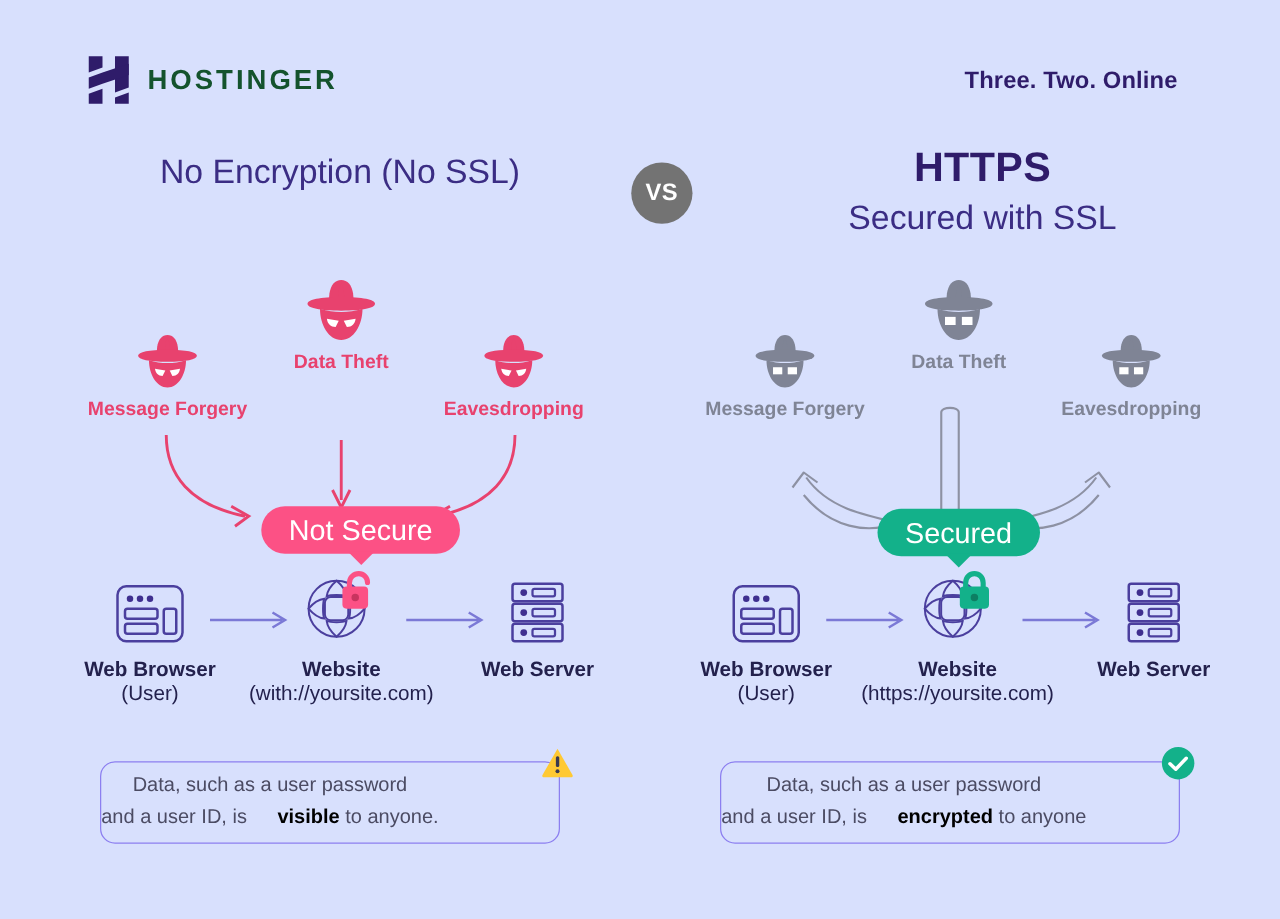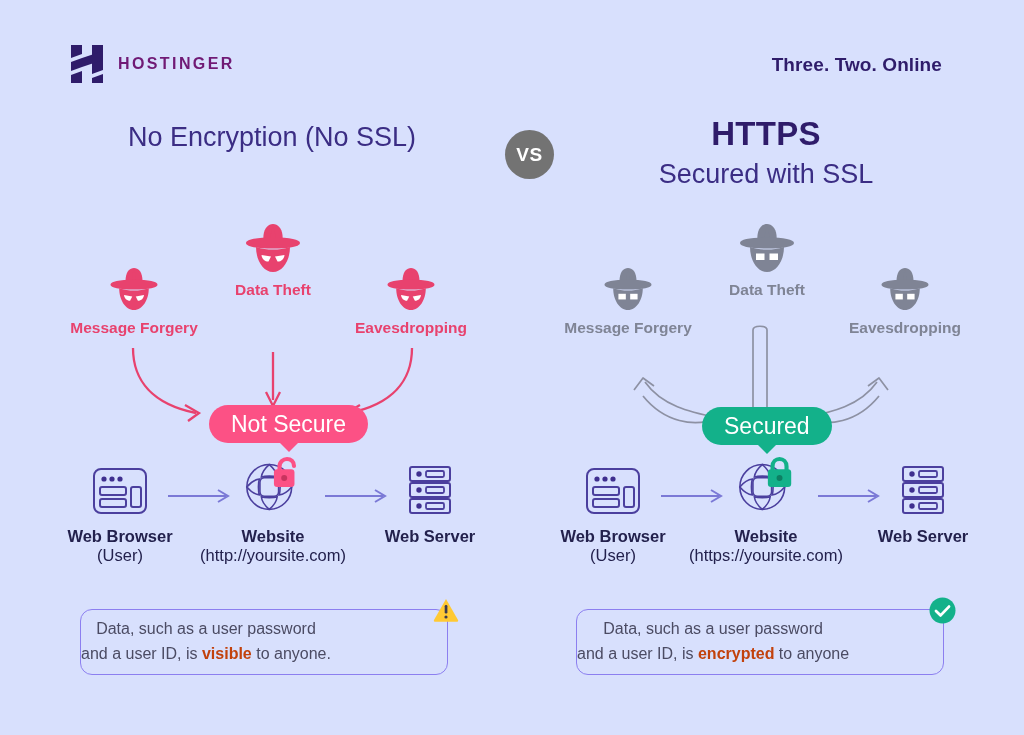--- a/index.html
+++ b/index.html
@@ -9,27 +9,27 @@
     font-family:"Liberation Sans", sans-serif;
     overflow:hidden;
     position:relative;
     color:#2f1c6a;
   }
   .canvas{position:absolute;inset:0;}
 
   
   .brand{position:absolute;left:70px;top:44px;display:flex;align-items:center;gap:14px;}
   .brand-mark{width:34px;height:40px;display:block;}
-  .brand-name{font-size:16px;font-weight:bold;letter-spacing:2.4px;color:#701a75;}
+  .brand-name{font-size:22px;font-weight:bold;letter-spacing:2.4px;color:#14532d;}
   .tagline{position:absolute;right:82px;top:54px;font-size:19px;font-weight:bold;color:#2f1c6a;letter-spacing:.1px;}
 
   
   .col-title{position:absolute;text-align:center;width:420px;}
   .col-title.left{left:62px;top:116px;}
-  .col-title.right{left:556px;top:116px;}
+  .col-title.right{left:576px;top:116px;}
   .col-title .t1{font-size:33px;font-weight:bold;color:#2f1c6a;line-height:1.12;letter-spacing:.3px;}
   .col-title .t2{font-size:27px;font-weight:normal;color:#3b2d84;line-height:1.3;margin-top:4px;}
 
   .vs{position:absolute;left:505px;top:130px;width:49px;height:49px;border-radius:50%;
       background:#737373;color:#fff;font-size:19px;font-weight:bold;
       display:flex;align-items:center;justify-content:center;letter-spacing:.5px;}
 
   
   .threat{position:absolute;text-align:center;}
   .threat .hat{display:block;margin:0 auto;}
@@ -68,21 +68,21 @@
   .n-browser-r{left:523px;top:457px;}
   .n-site-r{left:676px;top:457px;}
   .n-server-r{left:833px;top:457px;}
 
   .flowarrow{position:absolute;}
 
   
   .note{position:absolute;width:366px;height:64px;border:1.6px solid #8c7ff0;border-radius:12px;
         display:flex;align-items:center;justify-content:flex-start;text-align:center;
         font-size:16px;color:#4b4b63;line-height:1.55;}
-  .note b{font-weight:bold;color:#c2410c;}
+  .note b{font-weight:bold;color:#000000;margin-left:20px;}
   .note-left{left:80px;top:609px;}
   .note-right{left:576px;top:609px;}
   .badge-warn{position:absolute;right:-12px;top:-12px;width:26px;height:24px;}
   .badge-ok{position:absolute;right:-13px;top:-13px;width:27px;height:27px;}
   svg{display:block;overflow:visible;}
 </style>
 </head>
 <body>
 
 <div class="canvas">
@@ -247,21 +247,21 @@
           <path d="M50 26 C45 20 41 18 36.5 17.5 C38 21 38 31 36.5 34.5 C41 34 45 32 50 26 Z" fill="none" stroke="#4b3f9e" stroke-width="1.7"></path>
         </g>
         <g transform="translate(30,0)">
           <path d="M7 14 L7 10 C7 5 11 2 15 2 C19 2 22.5 5 22.5 9.5" fill="none" stroke="#fc5185" stroke-width="4.4" stroke-linecap="round"></path>
           <rect x="1" y="13" width="22" height="19" rx="3.5" fill="#fc5185"></rect>
           <circle cx="12" cy="22.5" r="3.2" fill="#c8345f"></circle>
         </g>
       </svg>
     </div>
     <div class="n1">Website</div>
-    <div class="n2">(http://yoursite.com)</div>
+    <div class="n2">(with://yoursite.com)</div>
   </div>
 
   <svg class="flowarrow" style="left:325px;top:488px;" width="68" height="16">
     <path d="M0 8 L58 8 M50 2 L60 8 L50 14" fill="none" stroke="#7b79d6" stroke-width="2"></path>
   </svg>
 
   <div class="node n-server-l">
     <div class="ic">
       <svg width="44" height="50" viewBox="0 0 44 50">
         <rect x="2" y="2" width="40" height="14" rx="2" fill="none" stroke="#4b3f9e" stroke-width="2"></rect>

